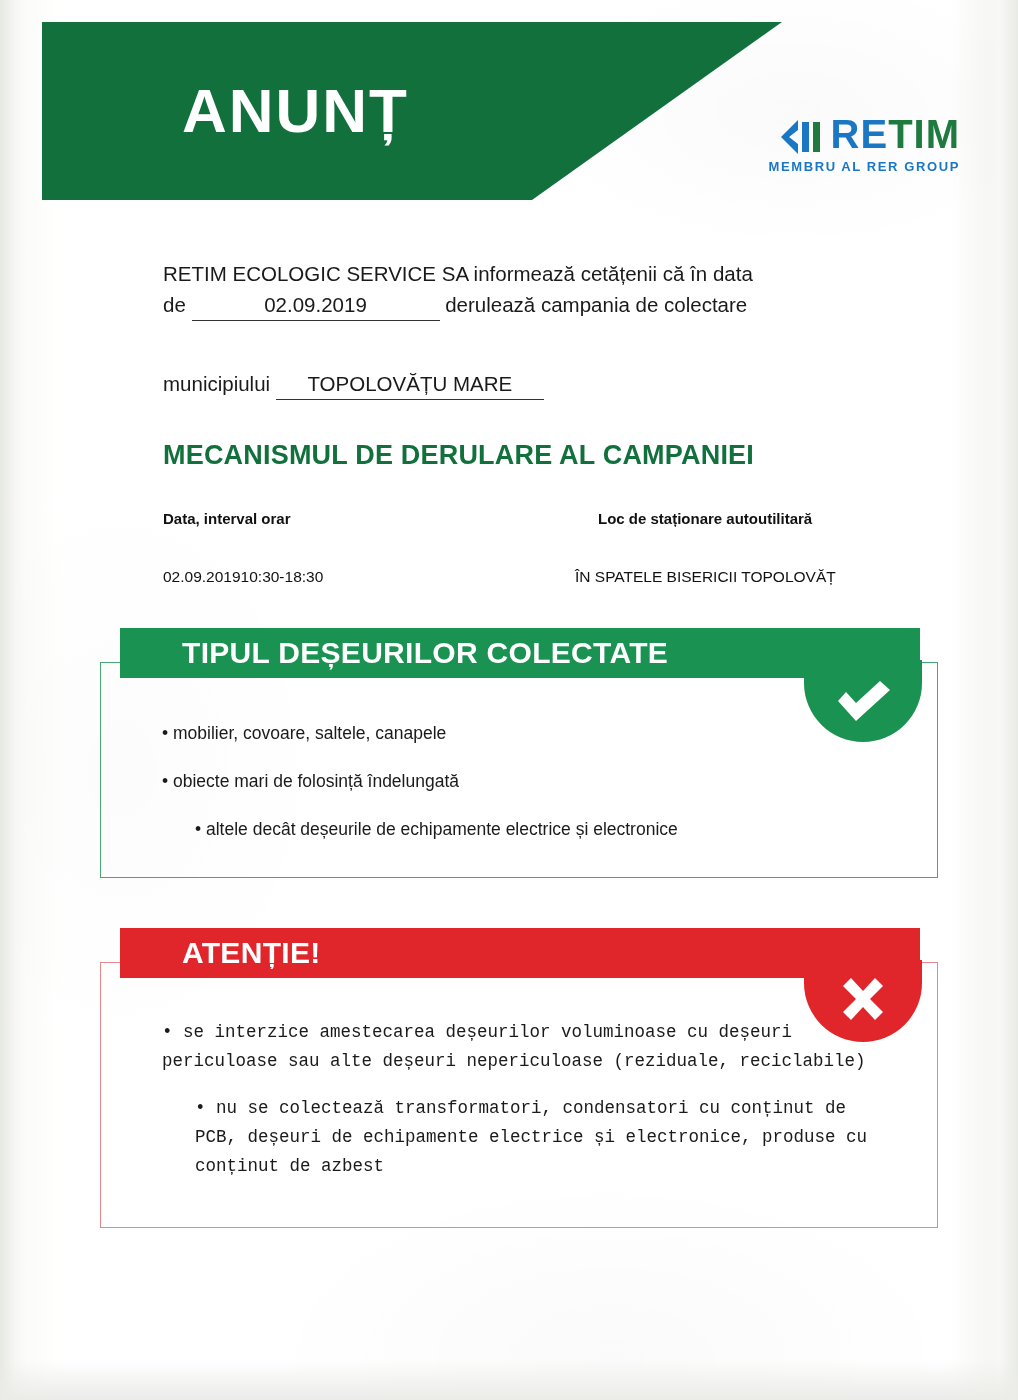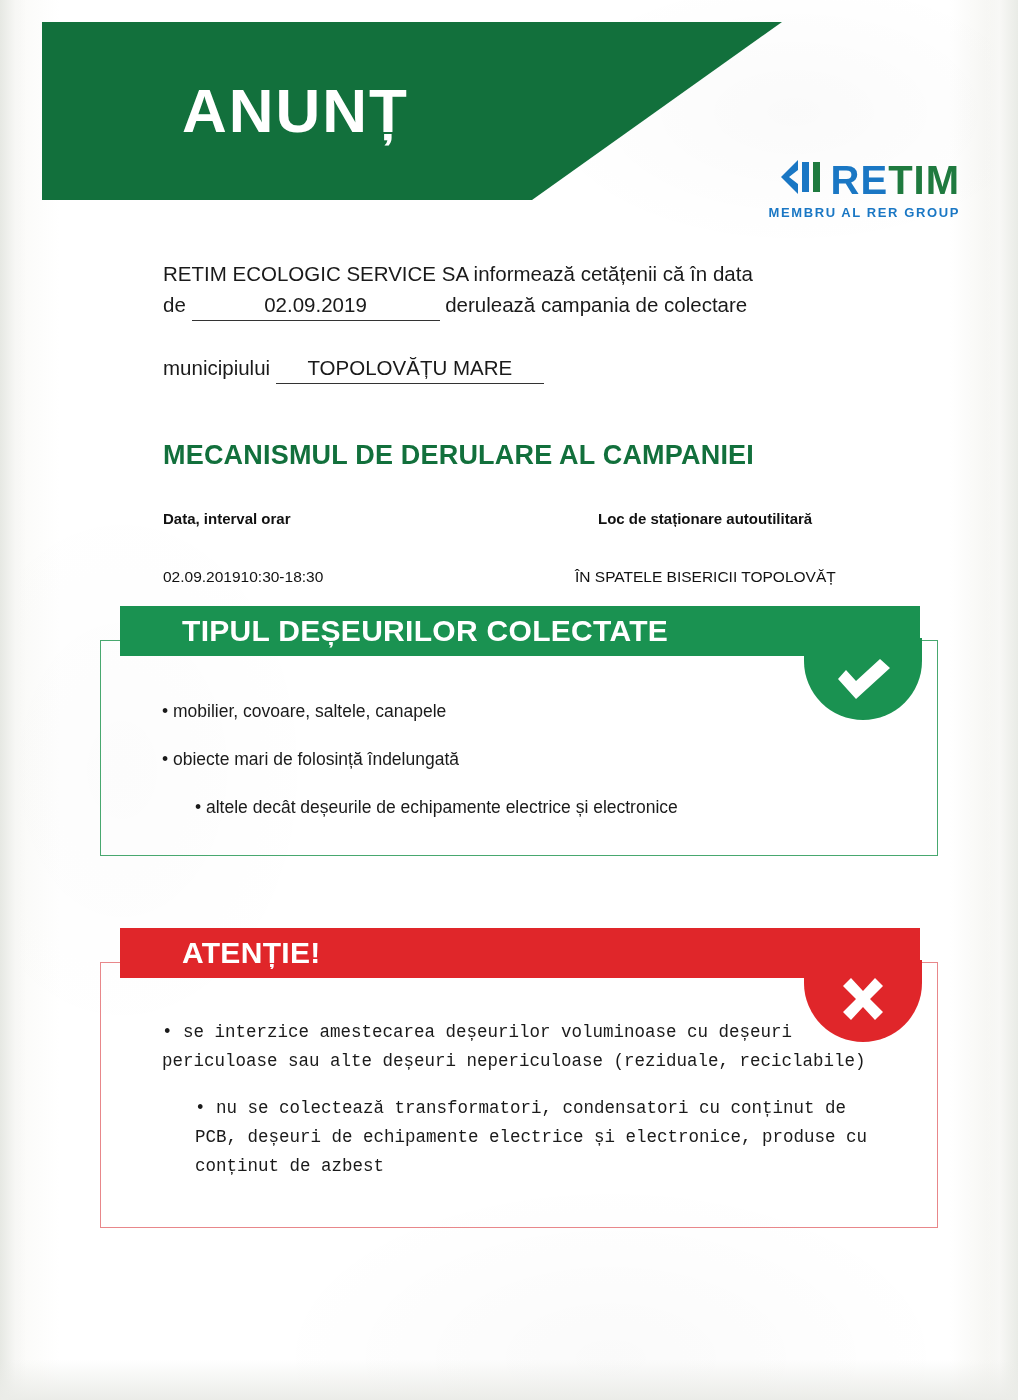--- a/index.html
+++ b/index.html
@@ -80,23 +80,22 @@
   
   .logo {
     position: absolute;
     right: 16px;
     top: 92px;
     width: 300px;
     text-align: right;
   }
   .logo-row {
     display: flex;
-    align-items: flex-start;
+    align-items: flex-end;
     justify-content: flex-end;
-    margin-top: 46px;
   }
   .logo-mark {
     width: 46px;
     height: 34px;
     margin-right: 4px;
     position: relative;
   }
   .logo-text {
     font-size: 40px;
     font-weight: bold;
@@ -123,21 +122,21 @@
     color: #1a1a1a;
     line-height: 31px;
   }
   .blank {
     display: inline-block;
     border-bottom: 1px solid #333;
     text-align: center;
     color: #1a1a1a;
   }
   .blank.date { width: 248px; }
-  .blank.city { width: 268px; }
+  .blank.city { width: 268px; margin-top: 16px; }
 
   
   .mech-title {
     position: absolute;
     left: 163px;
     top: 440px;
     font-size: 27px;
     font-weight: bold;
     color: #12703c;
     letter-spacing: 0.2px;
@@ -181,21 +180,21 @@
     width: 840px;
   }
   .box-body {
     position: absolute;
     left: 0;
     top: 34px;
     width: 838px;
     border: 1px solid #3ba86a;
     box-sizing: border-box;
   }
-  .box.green { top: 606px; height: 194px; }
+  .box.green { top: 628px; height: 194px; }
   .box.green .box-body { height: 216px; border-color: #48a86f; }
   .ribbon {
     position: absolute;
     left: 20px;
     top: 0;
     width: 800px;
     height: 50px;
     background: #1a9251;
     color: #fff;
     font-size: 30px;

